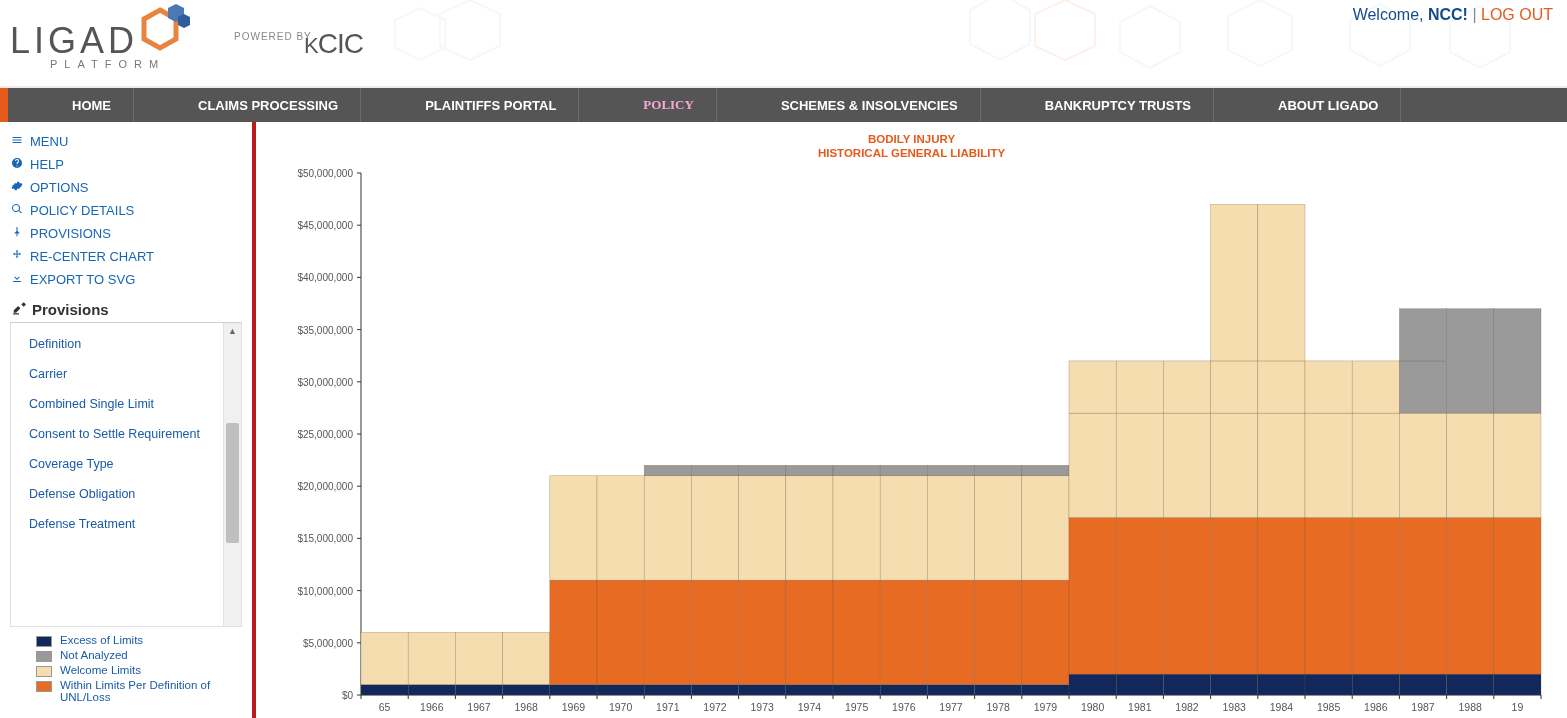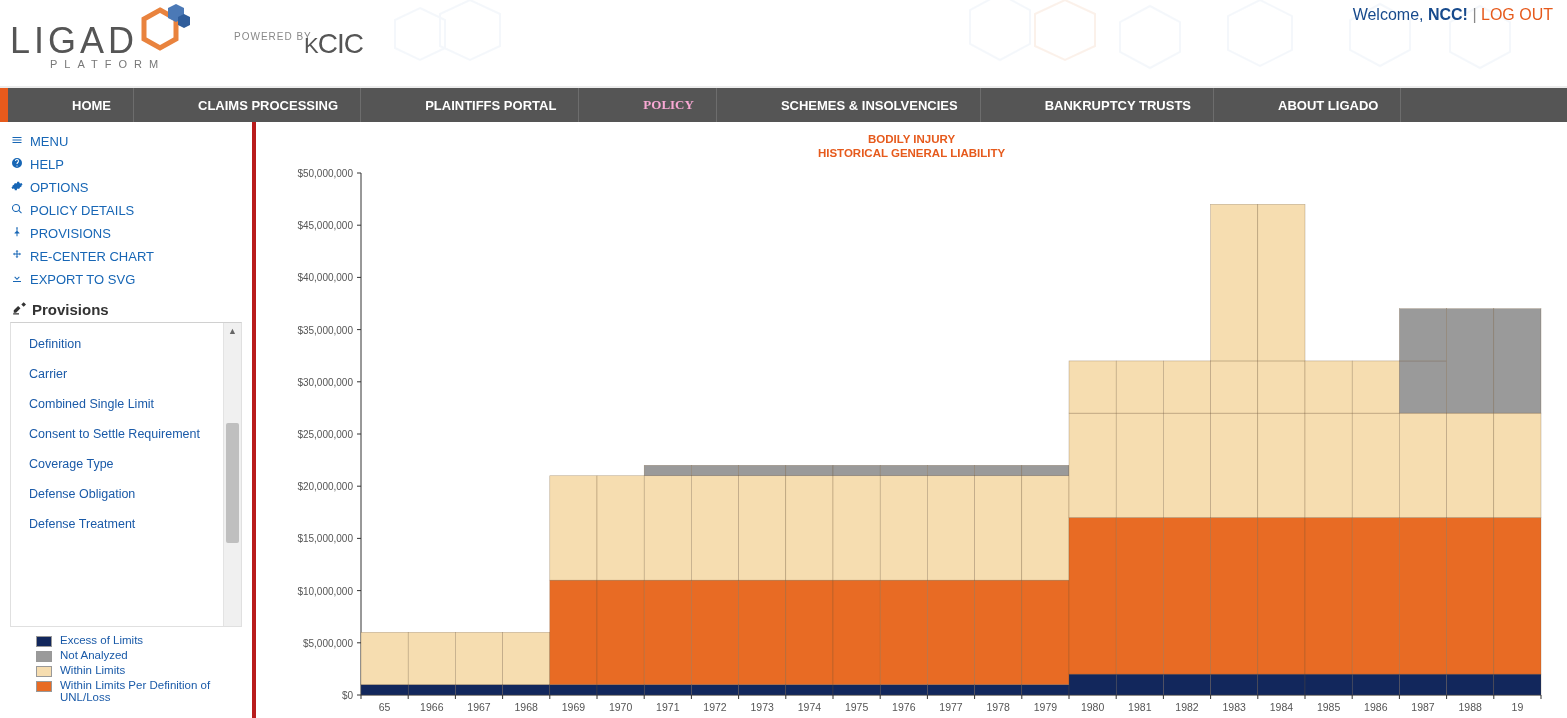--- a/index.html
+++ b/index.html
@@ -195,21 +195,21 @@
         <div class="row">
           <span class="swatch" style="background:#12275c"></span>
           <span>Excess of Limits</span>
         </div>
         <div class="row">
           <span class="swatch" style="background:#9a9a9a"></span>
           <span>Not Analyzed</span>
         </div>
         <div class="row">
           <span class="swatch" style="background:#f6ddb0"></span>
-          <span>Within Limits</span>
+          <span>Welcome Limits</span>
         </div>
         <div class="row">
           <span class="swatch" style="background:#e86b24"></span>
           <span>Within Limits Per Definition of UNL/Loss</span>
         </div>
       </div>
   </div>
 
   <div class="chart-area">
     <div class="chart-title">

